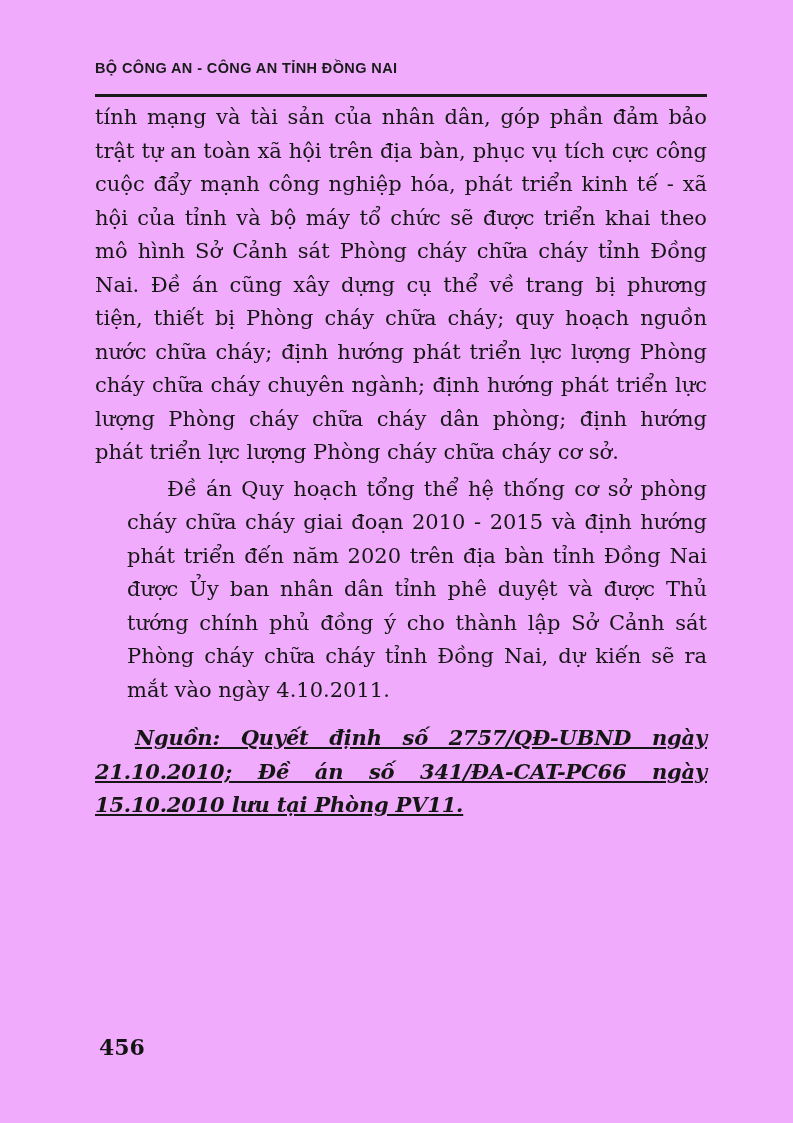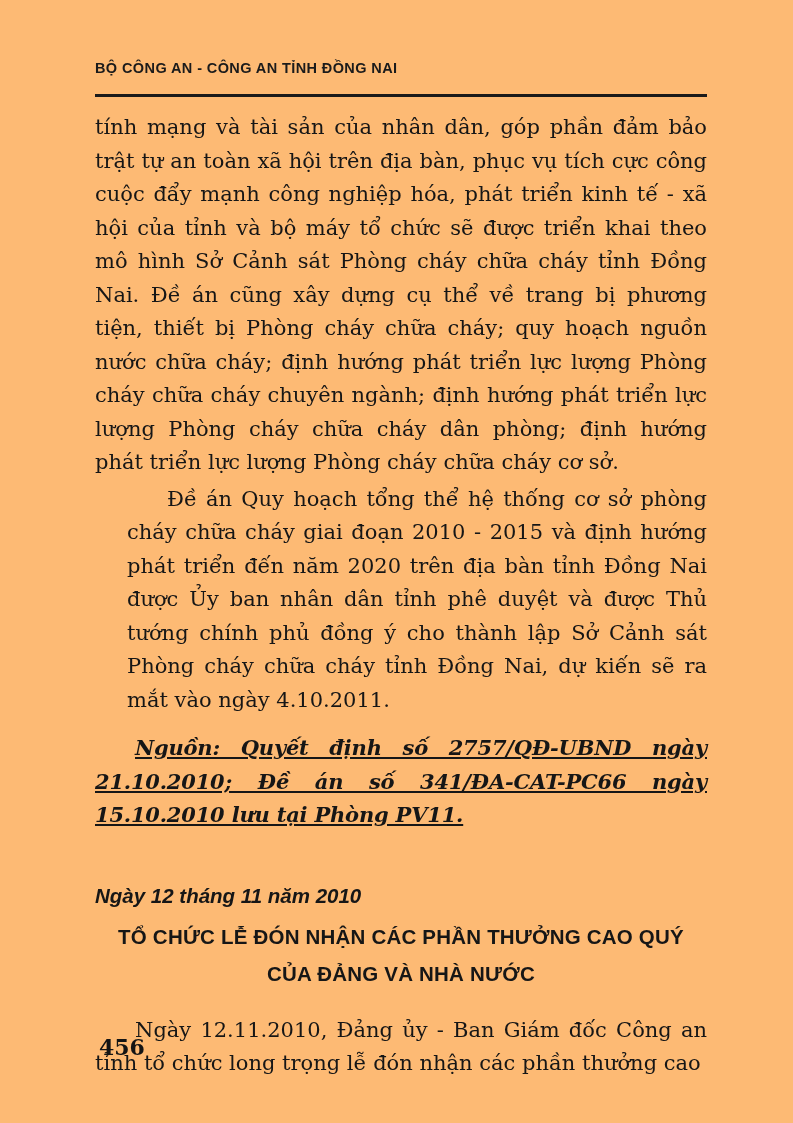--- a/index.html
+++ b/index.html
@@ -5,21 +5,21 @@
   html, body {
     margin: 0;
     padding: 0;
     background: #e8e8e6;
   }
   .page {
     position: relative;
     width: 793px;
     height: 1123px;
     margin: 0 auto;
-    background: #fdba74;
+    background: #f0abfc;
     color: #161616;
     overflow: hidden;
   }
   .running-header {
     position: absolute;
     left: 95px;
     top: 60px;
     width: 612px;
     font-family: "Liberation Sans", sans-serif;
     font-weight: bold;
@@ -41,21 +41,21 @@
     position: absolute;
     left: 95px;
     top: 101px;
     width: 612px;
     font-family: "DejaVu Serif", "Liberation Serif", serif;
     font-size: 21px;
     line-height: 33.5px;
     text-align: justify;
   }
   .content p { margin: 0; }
-  p.para-continued { text-indent: 0; margin-top: 10px; }
+  p.para-continued { text-indent: 0; }
   p.para-indent { text-indent: 40px; margin-top: 3px; margin-left: 32px; }
   p.source-note {
     font-style: italic;
     font-weight: bold;
     text-indent: 40px;
     margin-top: 14px;
     letter-spacing: -0.2px;
     text-decoration: underline;
   }
   .section2 { margin-top: 50px; }
@@ -99,30 +99,18 @@
   <hr class="head-rule">
 
   <div class="content">
 
     <p class="para-continued">tính mạng và tài sản của nhân dân, góp phần đảm bảo trật tự an toàn xã hội trên địa bàn, phục vụ tích cực công cuộc đẩy mạnh công nghiệp hóa, phát triển kinh tế - xã hội của tỉnh và bộ máy tổ chức sẽ được triển khai theo mô hình Sở Cảnh sát Phòng cháy chữa cháy tỉnh Đồng Nai. Đề án cũng xây dựng cụ thể về trang bị phương tiện, thiết bị Phòng cháy chữa cháy; quy hoạch nguồn nước chữa cháy; định hướng phát triển lực lượng Phòng cháy chữa cháy chuyên ngành; định hướng phát triển lực lượng Phòng cháy chữa cháy dân phòng; định hướng phát triển lực lượng Phòng cháy chữa cháy cơ sở.</p>
 
     <p class="para-indent">Đề án Quy hoạch tổng thể hệ thống cơ sở phòng cháy chữa cháy giai đoạn 2010 - 2015 và định hướng phát triển đến năm 2020 trên địa bàn tỉnh Đồng Nai được Ủy ban nhân dân tỉnh phê duyệt và được Thủ tướng chính phủ đồng ý cho thành lập Sở Cảnh sát Phòng cháy chữa cháy tỉnh Đồng Nai, dự kiến sẽ ra mắt vào ngày 4.10.2011.</p>
 
     <p class="source-note">Nguồn: Quyết định số 2757/QĐ-UBND ngày 21.10.2010; Đề án số 341/ĐA-CAT-PC66 ngày 15.10.2010 lưu tại Phòng PV11.</p>
 
-    <div class="section2">
-
-      <p class="date-heading">Ngày 12 tháng 11 năm 2010</p>
-
-      <h1 class="article-title" style="margin-bottom:0;">
-        <span class="title-line">TỔ CHỨC LỄ ĐÓN NHẬN CÁC PHẦN THƯỞNG CAO QUÝ</span>
-        <span class="title-line">CỦA ĐẢNG VÀ NHÀ NƯỚC</span>
-      </h1>
-
-      <p class="opening-para">Ngày 12.11.2010, Đảng ủy - Ban Giám đốc Công an tỉnh tổ chức long trọng lễ đón nhận các phần thưởng cao</p>
-
-    </div>
 
   </div>
 
   <div class="page-number">456</div>
 
 </div>
 
 </body></html>

